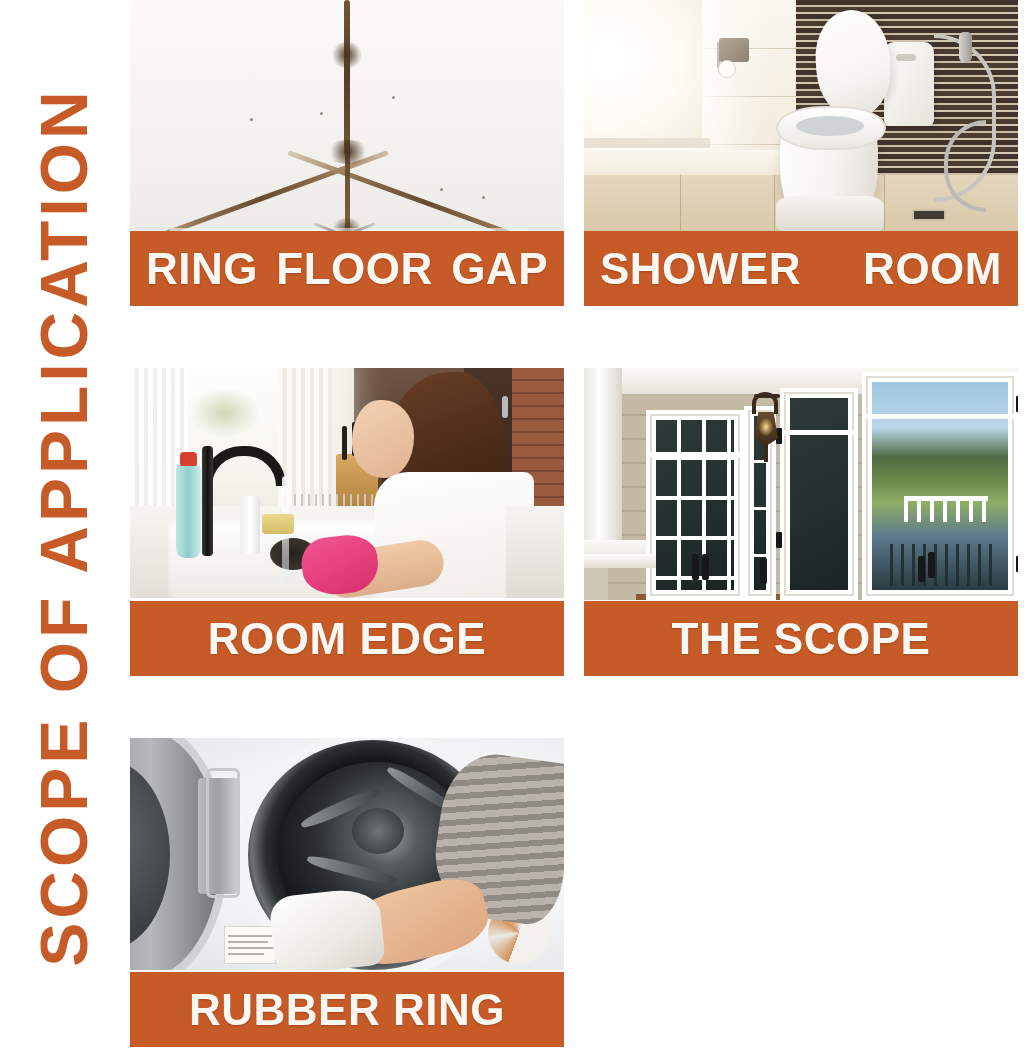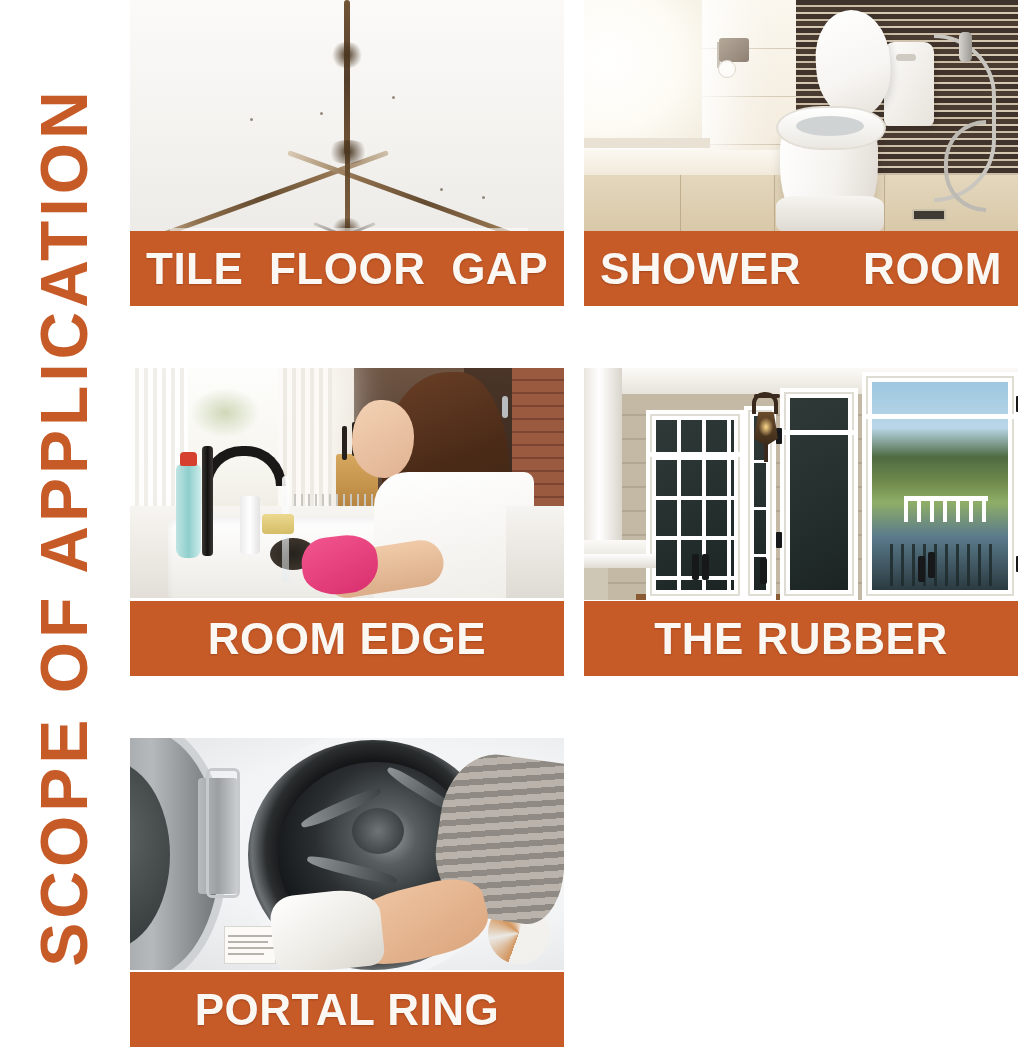--- a/index.html
+++ b/index.html
@@ -603,21 +603,21 @@
       <div class="grout bA"></div>
         <div class="grout bB"></div>
 
       <div class="spec" style="left:120px;top:118px"></div>
       <div class="spec" style="left:190px;top:112px"></div>
       <div class="spec" style="left:262px;top:96px"></div>
       <div class="spec" style="left:310px;top:188px"></div>
       <div class="spec" style="left:352px;top:196px"></div>
     </div>
     <div class="caption fill">
-      <span style="text-align-last: justify;">TILE FLOOR GAP</span>
+      <span style="text-align-last: justify;">RING FLOOR GAP</span>
     </div>
   </div>
 
   <div class="cell r1">
     <div class="photo ph-shower">
       <div class="wallL"></div>
       <div class="tileL" style="top:48px"></div>
       <div class="tileL" style="top:96px"></div>
       <div class="tileL" style="top:144px"></div>
       <div class="wallR"></div>
@@ -729,21 +729,21 @@
       <div class="colbase"></div>
       <div class="ledge"></div>
 
       <div class="lantern-scroll"></div>
       <div class="lantern-arm"></div>
       <div class="lantern"></div>
       <div class="lantern-glow"></div>
       <div class="lantern-stem"></div>
     </div>
     <div class="caption center">
-      <span>THE RUBBER</span>
+      <span>THE SCOPE</span>
     </div>
   </div>
 
   <div class="cell r3">
     <div class="photo ph-washer">
       <div class="body"></div>
       <div class="gasket-ring"></div>
       <div class="drum"></div>
       <div class="drum-circle"></div>
       <div class="drum-fin" style="left:168px;top:64px;width:86px;height:12px;transform:rotate(-24deg)"></div>
@@ -758,17 +758,17 @@
         <div class="label-line" style="top:8px;width:44px"></div>
         <div class="label-line" style="top:14px;width:40px"></div>
         <div class="label-line" style="top:20px;width:46px"></div>
         <div class="label-line" style="top:26px;width:36px"></div>
       </div>
       <div class="sleeve"></div>
       <div class="arm"></div>
       <div class="cloth"></div>
     </div>
     <div class="caption center">
-      <span>PORTAL RING</span>
+      <span>RUBBER RING</span>
     </div>
   </div>
 
 </div>
 
 </body></html>

